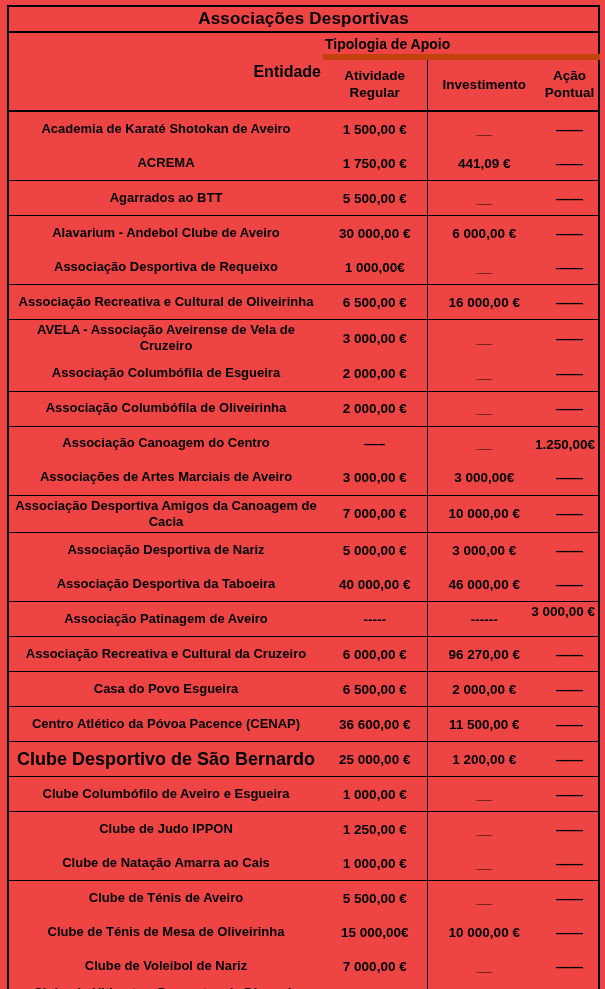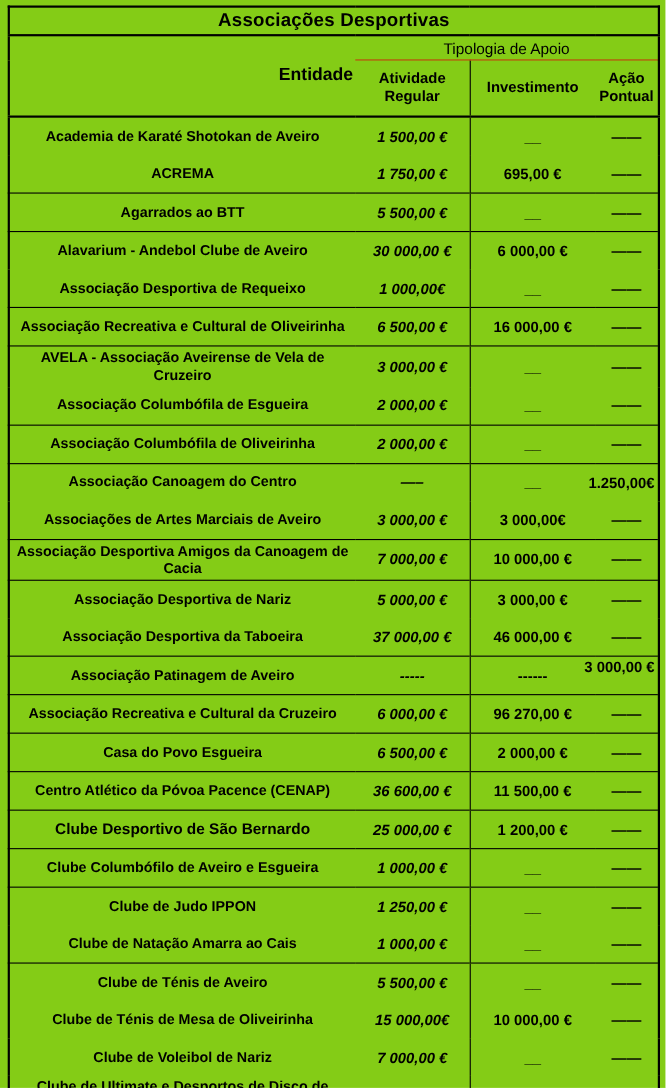--- a/index.html
+++ b/index.html
@@ -1,17 +1,17 @@
 <!DOCTYPE html>
 <html><head>
 <meta charset="utf-8">
 <style>
   html,body{margin:0;padding:0;background:#ffffff;}
   .page{
-    width:605px;height:989px;background:#84cc16;position:relative;
+    width:605px;height:989px;background:#ef4444;position:relative;
     font-family:"Liberation Sans","DejaVu Sans",sans-serif;color:#000;
     overflow:hidden;
   }
   table.assoc{
     border-collapse:collapse;table-layout:fixed;
     width:591px;margin:5px 0 0 7px;
     border:2px solid #000;
   }
   col.c-ent{width:315px;}
   col.c-ar{width:104px;}
@@ -21,38 +21,38 @@
   th,td{padding:1px 2px;color:#000;}
 
   tr.title-row th{
     font-size:17px;font-weight:bold;text-align:center;
     height:22px;border-bottom:2px solid #000;letter-spacing:0.2px;
   }
   tr.tipologia-row th.ent-head{
     font-size:16px;font-weight:bold;text-align:right;vertical-align:middle;
   }
   tr.tipologia-row th.tip-head{
-    font-size:14px;font-weight:normal;text-align:center;height:19px;
-    border-bottom:1px solid #c2410c;vertical-align:middle;
+    font-size:14px;font-weight:bold;text-align:left;height:19px;
+    border-bottom:6px solid #c2410c;vertical-align:middle;
   }
   tr.colnames-row th{
     font-size:13.5px;font-weight:bold;text-align:center;vertical-align:middle;
     height:48px;line-height:1.25;
   }
   tr.colnames-row th.ar-head{border-right:1.5px solid #000;margin-top:24px;}
   thead tr.colnames-row th,
   thead th.ent-head{border-bottom:2px solid #000;}
 
   tbody td{
     font-size:13.5px;font-weight:bold;text-align:center;
     vertical-align:middle;height:30px;white-space:normal;
   }
   tbody td.ent{font-size:13px;line-height:1.25;padding:2px 3px;}
-  tbody tr.em td.ent{font-size:14px;}
-  tbody td.ar{border-right:1.5px solid #000;white-space:nowrap;font-style:italic;}
+  tbody tr.em td.ent{font-size:18px;}
+  tbody td.ar{border-right:1.5px solid #000;white-space:nowrap;}
   tbody td.inv{white-space:nowrap;}
   tbody td.ap{position:relative;white-space:nowrap;}
   tbody td.ap span.money{
     position:absolute;right:3px;top:50%;transform:translateY(-50%);
     white-space:nowrap;
   }
   tbody td.ap.top span.money{top:2px;transform:none;}
   tbody td.ap span.dash{display:inline-block;}
   tbody tr.sep td{border-top:1.5px solid #000;}
 </style>
@@ -84,21 +84,21 @@
     <tbody id="table-body">
         <tr>
           <td class="ent">Academia de Karaté Shotokan de Aveiro</td>
           <td class="ar">1 500,00 €</td>
           <td class="inv">__</td>
           <td class="ap"><span class="dash">——</span></td>
         </tr>
         <tr>
           <td class="ent">ACREMA</td>
           <td class="ar">1 750,00 €</td>
-          <td class="inv">695,00 €</td>
+          <td class="inv">441,09 €</td>
           <td class="ap"><span class="dash">——</span></td>
         </tr>
         <tr class="sep">
           <td class="ent">Agarrados ao BTT</td>
           <td class="ar">5 500,00 €</td>
           <td class="inv">__</td>
           <td class="ap"><span class="dash">——</span></td>
         </tr>
         <tr class="sep">
           <td class="ent">Alavarium - Andebol Clube de Aveiro</td>
@@ -157,21 +157,21 @@
           <td class="ap"><span class="dash">——</span></td>
         </tr>
         <tr class="sep">
           <td class="ent">Associação Desportiva de Nariz</td>
           <td class="ar">5 000,00 €</td>
           <td class="inv">3 000,00 €</td>
           <td class="ap"><span class="dash">——</span></td>
         </tr>
         <tr>
           <td class="ent">Associação Desportiva da Taboeira</td>
-          <td class="ar">37 000,00 €</td>
+          <td class="ar">40 000,00 €</td>
           <td class="inv">46 000,00 €</td>
           <td class="ap"><span class="dash">——</span></td>
         </tr>
         <tr class="sep">
           <td class="ent">Associação  Patinagem de Aveiro</td>
           <td class="ar">-----</td>
           <td class="inv">------</td>
           <td class="ap top">
             <span class="money">3 000,00 €</span>
           </td>

